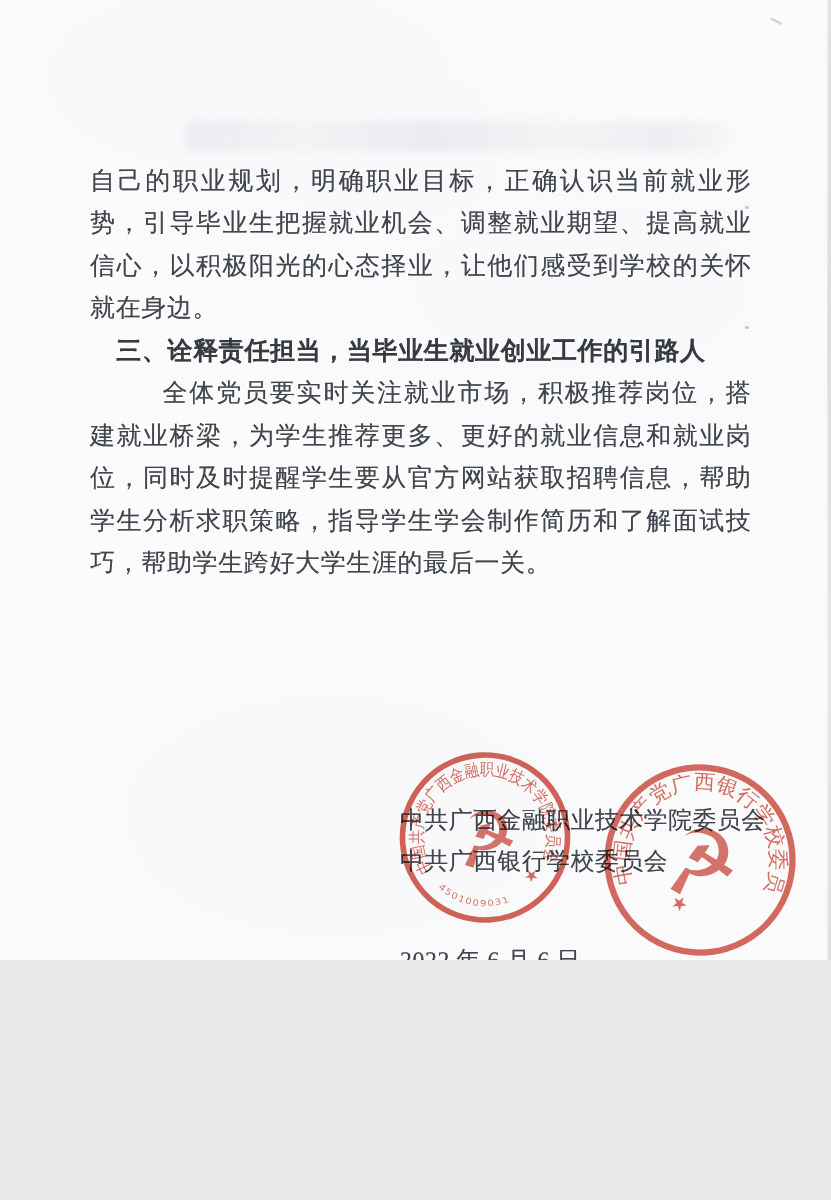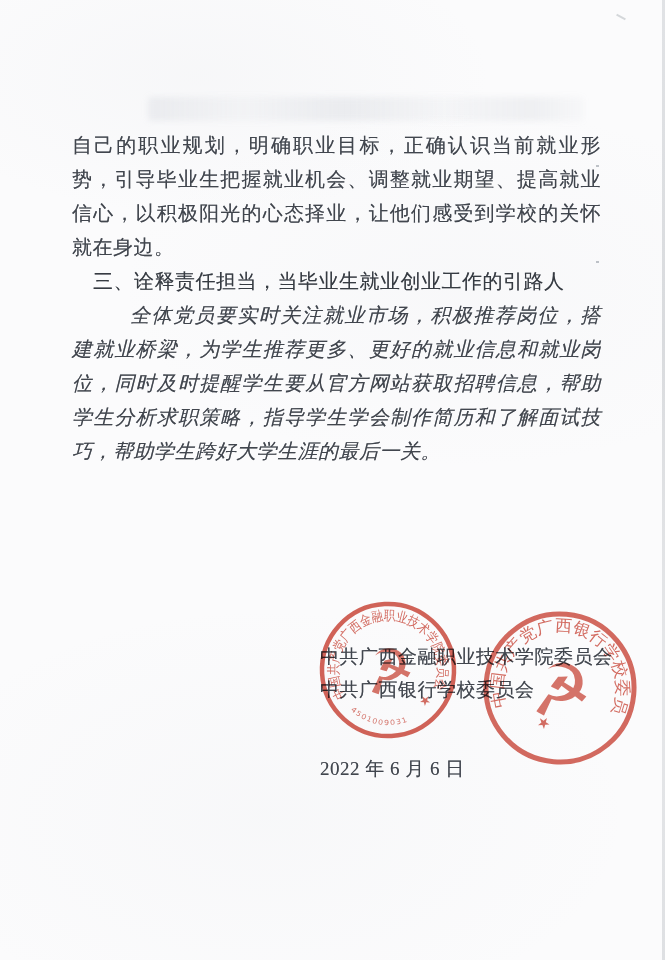--- a/index.html
+++ b/index.html
@@ -1,17 +1,17 @@
 <!DOCTYPE html>
 <html><head>
 <meta charset="utf-8">
 <style>
   html,body { margin:0; padding:0; background:#e8e8e8; }
   .page {
-    position:relative; width:665px; height:960px; margin:0 auto;
+    position:relative; width:665px; height:768px; margin:0 auto;
     background:
       radial-gradient(420px 200px at 30% 8%, rgba(190,196,205,.07), transparent 70%),
       radial-gradient(500px 260px at 70% 30%, rgba(190,196,205,.05), transparent 70%),
       radial-gradient(520px 300px at 40% 85%, rgba(190,196,205,.06), transparent 70%),
       #fbfbfc;
     overflow:hidden;
     font-family:"Liberation Serif","DejaVu Serif",serif;
   }
   .ghost-band {
     position:absolute; left:148px; top:97px; width:436px; height:24px;
@@ -28,22 +28,22 @@
   }
   .speck { position:absolute; background:#8d949c; opacity:.55; }
   .content {
     position:absolute; left:72px; top:128px; width:529px;
     color:#41464e; font-size:20px; line-height:34px;
     text-align:justify; text-justify:inter-character;
     letter-spacing:.5px;
     text-shadow:0 0 .5px rgba(65,70,78,.55);
   }
   .content p { margin:0; }
-  .p-indent { text-indent:58px;font-style:italic; }
-  .heading { font-weight:normal; color:#363b42; text-indent:21px; }
+  .p-indent { text-indent:58px; }
+  .heading { font-weight:bold; color:#363b42; text-indent:21px; }
   .signature {
     position:absolute; left:320px; top:640px; width:302px;
     text-align:left; color:#41464e; font-size:19px; line-height:33px;
     letter-spacing:.5px; text-shadow:0 0 .5px rgba(65,70,78,.55);
   }
   .signature div { white-space:nowrap; }
   .sig-date { margin-right:26px;margin-top:46px; }
   .stamp { position:absolute; mix-blend-mode:multiply; opacity:.92; }
   .stamp-left  { left:316px; top:598px; transform:rotate(-3deg); }
   .stamp-right { left:475px; top:603px; transform:rotate(5deg); }

